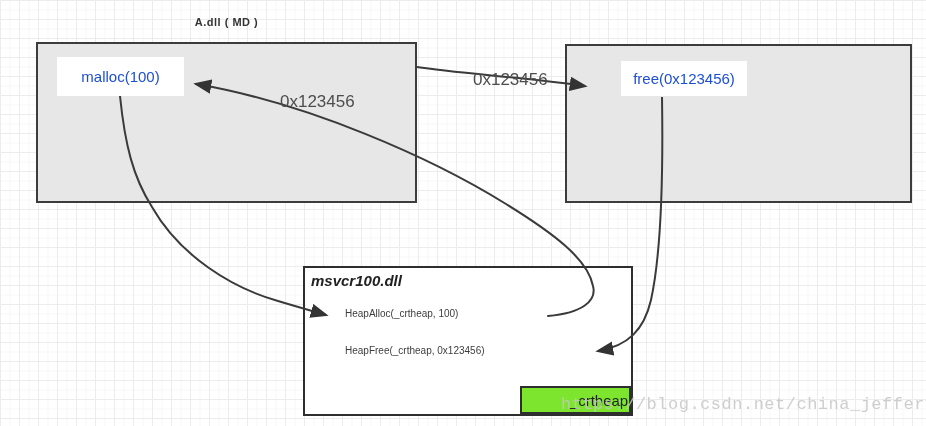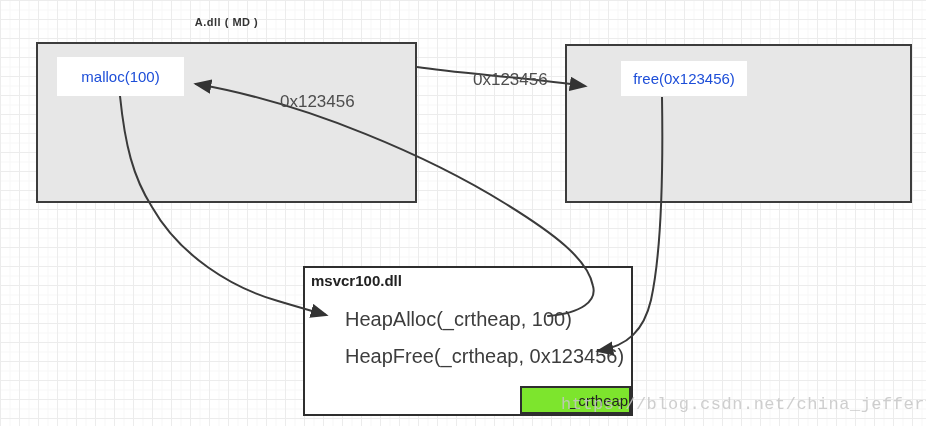--- a/index.html
+++ b/index.html
@@ -44,21 +44,21 @@
   .runtime-box {
     background: #ffffff;
     border: 2px solid #2e2e2e;
   }
   .runtime-title {
     font-weight: bold;
     font-size: 15px;
     color: #222222;
   }
   .runtime-line {
-    font-size: 20px;
+    font-size: 10px;
     color: #3d3d3d;
     white-space: nowrap;
   }
   .heap-chip {
     background: #7de52d;
     border: 2px solid #2e2e2e;
     display: flex;
     align-items: center;
     justify-content: center;
     font-size: 15px;
@@ -94,21 +94,21 @@
 <div class="canvas">
 
   <div class="abs module-title" style="left:36px; top:16px; width:381px;">A.dll ( MD )</div>
   <div class="abs module-box" style="left:36px; top:42px; width:381px; height:161px;"></div>
   <div class="abs call-chip" style="left:57px; top:57px; width:127px; height:39px;">malloc(100)</div>
 
   <div class="abs module-box" style="left:565px; top:44px; width:347px; height:159px;"></div>
   <div class="abs call-chip" style="left:597px; top:61px; width:126px; height:35px;margin-left:24px;">free(0x123456)</div>
 
   <div class="abs runtime-box" style="left:303px; top:266px; width:330px; height:150px;"></div>
-  <div class="abs runtime-title" style="left:311px; top:272px;">msvcr100.dll</div>
+  <div class="abs runtime-title" style="left:311px; top:272px;font-style:italic;">msvcr100.dll</div>
   <div class="abs runtime-line" style="left:345px; top:308px;">HeapAlloc(_crtheap, 100)</div>
   <div class="abs runtime-line" style="left:345px; top:345px;">HeapFree(_crtheap, 0x123456)</div>
   <div class="abs heap-chip" style="left:520px; top:386px; width:111px; height:28px;">_crtheap</div>
 
   <svg class="connectors" viewBox="0 0 926 426" xmlns="http://www.w3.org/2000/svg">
     <defs>
       <marker id="arrow" viewBox="0 0 10 8" refX="8.5" refY="4" markerWidth="9" markerHeight="7.2" orient="auto-start-reverse">
         <path d="M0,0 L10,4 L0,8 Z" fill="#333333"></path>
       </marker>
     </defs>

